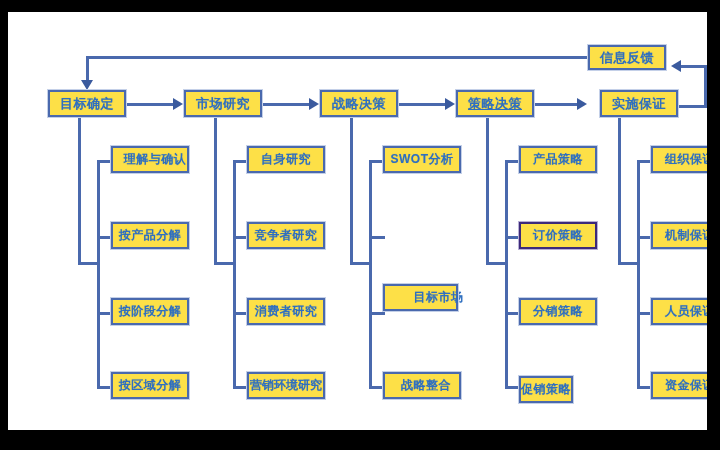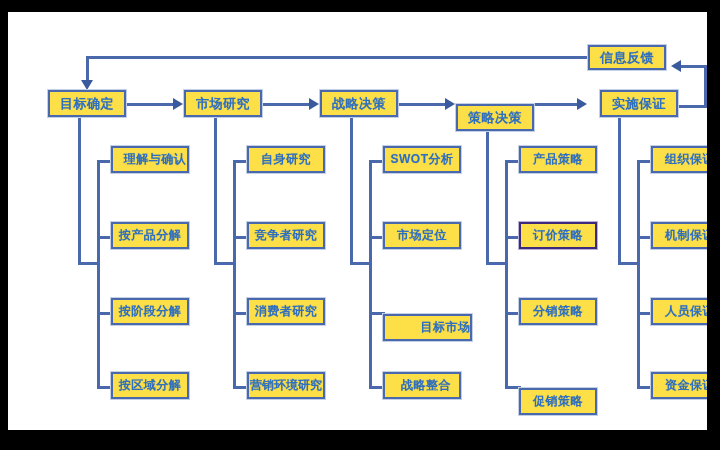--- a/index.html
+++ b/index.html
@@ -132,37 +132,36 @@
     <div class="ln v" style="left:342px; top:105px; height:148px;"></div>
     <div class="ln h" style="left:342px; top:250px; width:22px;"></div>
     <div class="ln v" style="left:361px; top:148px; height:228px;"></div>
     <div class="ln h" style="left:361px; top:148px; width:16px;"></div>
     <div class="ln h" style="left:361px; top:224px; width:16px;"></div>
     <div class="ln h" style="left:361px; top:300px; width:16px;"></div>
     <div class="ln h" style="left:361px; top:374px; width:16px;"></div>
 
     <div class="node head" style="left:312px; top:78px; width:78px;">战略决策</div>
     <div class="node leaf" style="left:375px; top:134px; width:78px;">SWOT分析</div>
-    <div class="node leaf" style="left:375px; top:210px; width:78px;">市场定位</div>
-    <div class="node leaf" style="left:375px; top:302px; width:89px;padding-left:36px;">目标市场</div>
+    <div class="node leaf" style="left:375px; top:272px; width:75px;padding-left:36px;">目标市场</div>
     <div class="node leaf" style="left:375px; top:360px; width:78px;padding-left:8px;">战略整合</div>
 
     <div class="ln v" style="left:478px; top:105px; height:148px;"></div>
     <div class="ln h" style="left:478px; top:250px; width:22px;"></div>
     <div class="ln v" style="left:497px; top:148px; height:228px;"></div>
     <div class="ln h" style="left:497px; top:148px; width:16px;"></div>
     <div class="ln h" style="left:497px; top:224px; width:16px;"></div>
     <div class="ln h" style="left:497px; top:300px; width:16px;"></div>
     <div class="ln h" style="left:497px; top:374px; width:16px;"></div>
 
-    <div class="node head" style="left:448px; top:92px; width:78px;">策略决策</div>
+    <div class="node head" style="left:448px; top:78px; width:78px;text-decoration:underline;">策略决策</div>
     <div class="node leaf" style="left:511px; top:134px; width:78px;">产品策略</div>
     <div class="node leaf highlight" style="left:511px; top:210px; width:78px;">订价策略</div>
     <div class="node leaf" style="left:511px; top:286px; width:78px;">分销策略</div>
-    <div class="node leaf" style="left:511px; top:376px; width:78px;">促销策略</div>
+    <div class="node leaf" style="left:511px; top:364px; width:54px;">促销策略</div>
 
     <div class="ln v" style="left:610px; top:105px; height:148px;"></div>
     <div class="ln h" style="left:610px; top:250px; width:22px;"></div>
     <div class="ln v" style="left:629px; top:148px; height:228px;"></div>
     <div class="ln h" style="left:629px; top:148px; width:16px;"></div>
     <div class="ln h" style="left:629px; top:224px; width:16px;"></div>
     <div class="ln h" style="left:629px; top:300px; width:16px;"></div>
     <div class="ln h" style="left:629px; top:374px; width:16px;"></div>
 
     <div class="node head" style="left:580px; top:78px; width:78px;margin-left:12px;">实施保证</div>

